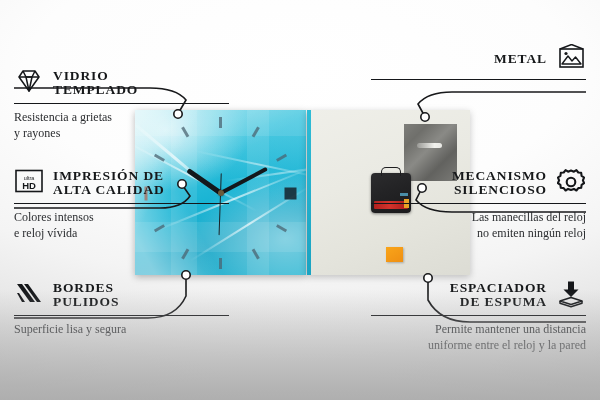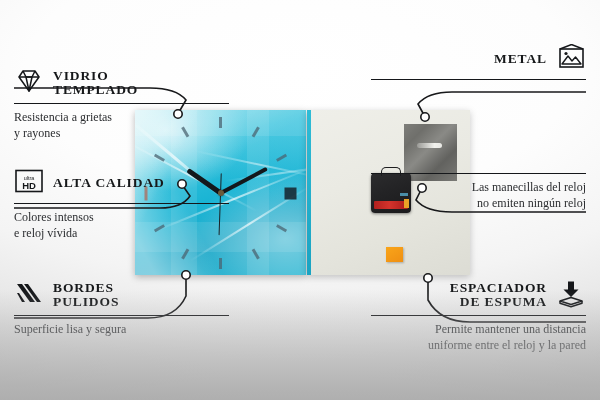--- a/index.html
+++ b/index.html
@@ -216,20 +216,21 @@
   <div class="feature left" style="left:14px;top:168px;">
     <div class="head">
       <span class="ico">
         <svg width="30" height="26" viewBox="0 0 30 26">
           <rect x="2" y="2.5" width="26" height="21" fill="none" stroke="#15171a" stroke-width="1.6"></rect>
           <text x="15" y="11.5" font-family="Liberation Sans, sans-serif" font-size="5.4" text-anchor="middle" fill="#15171a">ultra</text>
           <text x="15" y="20.5" font-family="Liberation Sans, sans-serif" font-size="9.5" font-weight="bold" text-anchor="middle" fill="#15171a">HD</text>
         </svg>
       </span>
       <span class="titlewrap">
+        <span class="title">IMPRESIÓN DE</span>
         <span class="title">ALTA CALIDAD</span>
       </span>
     </div>
     <div class="rule"></div>
     <div class="desc">Colores intensos
 e reloj vívida</div>
   </div>
 
   <div class="feature left" style="left:14px;top:280px;">
     <div class="head">
@@ -262,20 +263,34 @@
           <path d="M4,5 L15.5,0.5 L27,5" fill="none" stroke="#15171a" stroke-width="1.5" stroke-linejoin="round"></path>
           <path d="M6,20 L12,12 L16,17 L19.5,13 L25,20 Z" fill="none" stroke="#15171a" stroke-width="1.4" stroke-linejoin="round"></path>
           <circle cx="10" cy="9.5" r="1.6" fill="#15171a"></circle>
         </svg>
       </span>
     </div>
     <div class="rule"></div>
   </div>
 
   <div class="feature right" style="left:371px;top:168px;">
+    <div class="head">
+      <span class="titlewrap">
+        <span class="title">MECANISMO</span>
+        <span class="title">SILENCIOSO</span>
+      </span>
+      <span class="ico">
+        <svg width="28" height="28" viewBox="0 0 28 28">
+          <g fill="none" stroke="#15171a" stroke-width="2.1" stroke-linejoin="round">
+            <path d="M14,2.6 l2.9,1.1 2.5,-1.6 1.9,2.4 2.9,0.3 0.4,3 2.5,1.7 -1.2,2.8 1.2,2.8 -2.5,1.7 -0.4,3 -2.9,0.3 -1.9,2.4 -2.5,-1.6 -2.9,1.1 -2.9,-1.1 -2.5,1.6 -1.9,-2.4 -2.9,-0.3 -0.4,-3 -2.5,-1.7 1.2,-2.8 -1.2,-2.8 2.5,-1.7 0.4,-3 2.9,-0.3 1.9,-2.4 2.5,1.6 Z"></path>
+            <circle cx="14" cy="14" r="4.3"></circle>
+          </g>
+        </svg>
+      </span>
+    </div>
     <div class="rule"></div>
     <div class="desc">Las manecillas del reloj
 no emiten ningún reloj</div>
   </div>
 
   <div class="feature right" style="left:371px;top:280px;">
     <div class="head">
       <span class="titlewrap">
         <span class="title">ESPACIADOR</span>
         <span class="title">DE ESPUMA</span>

